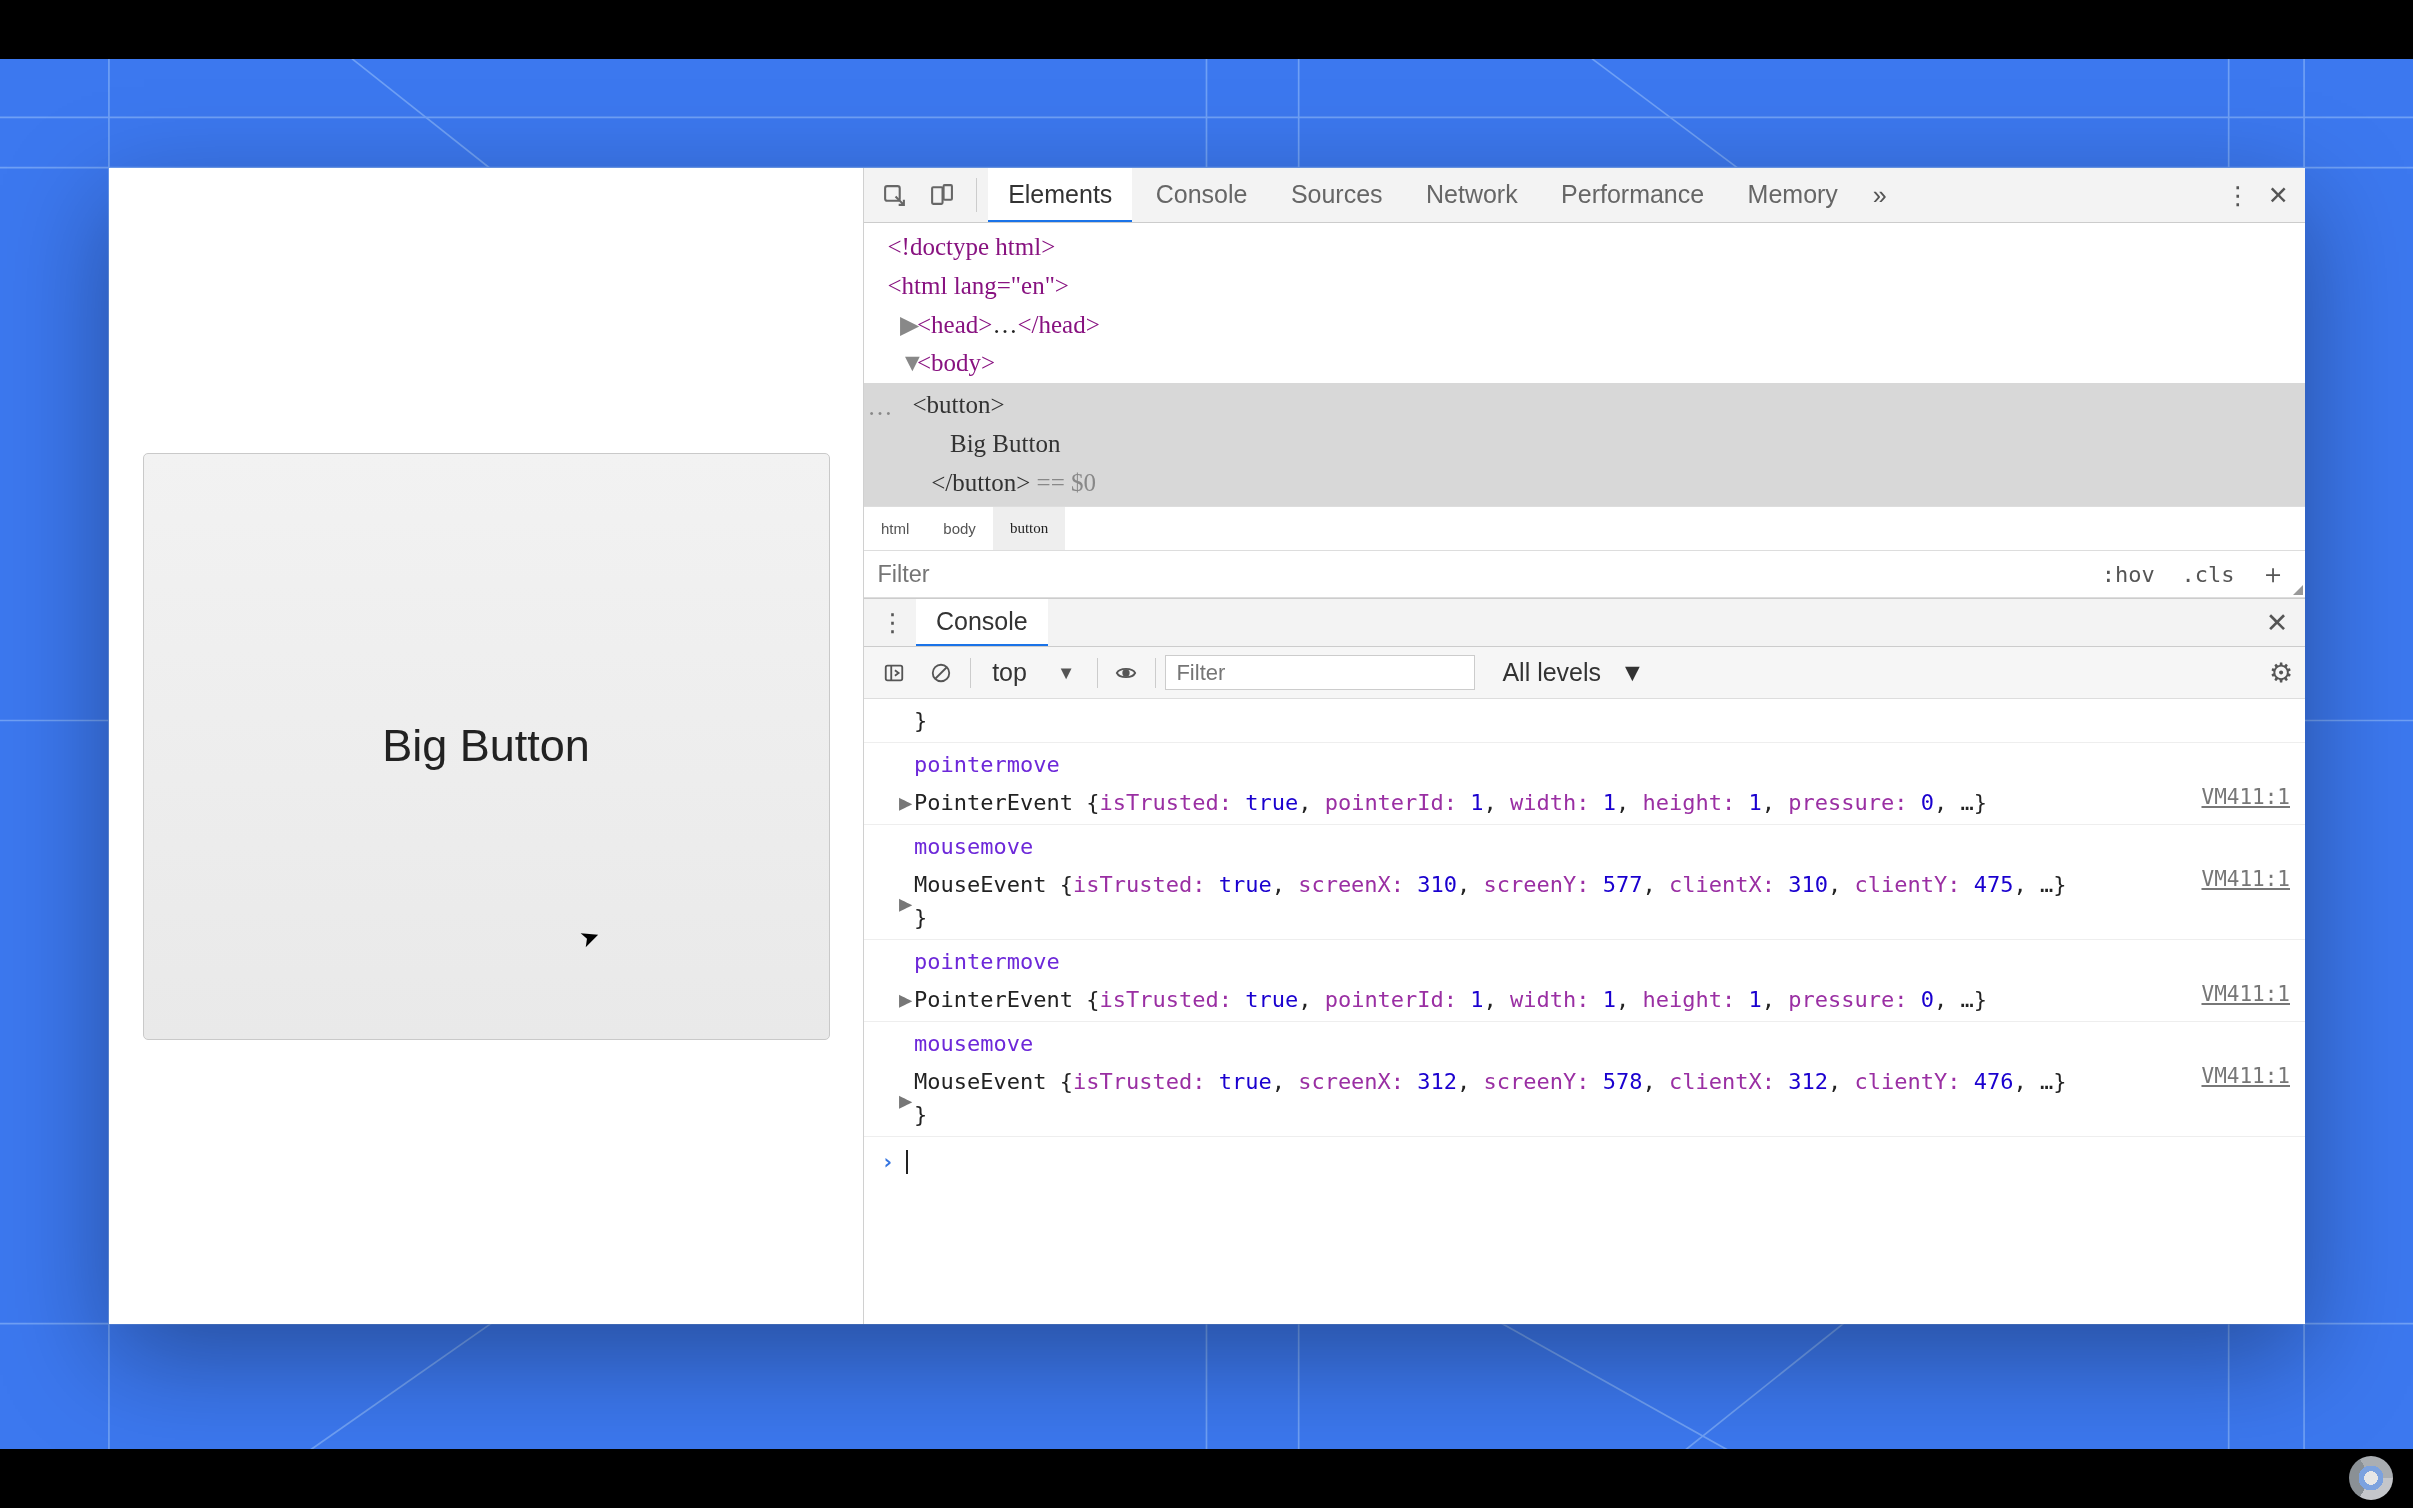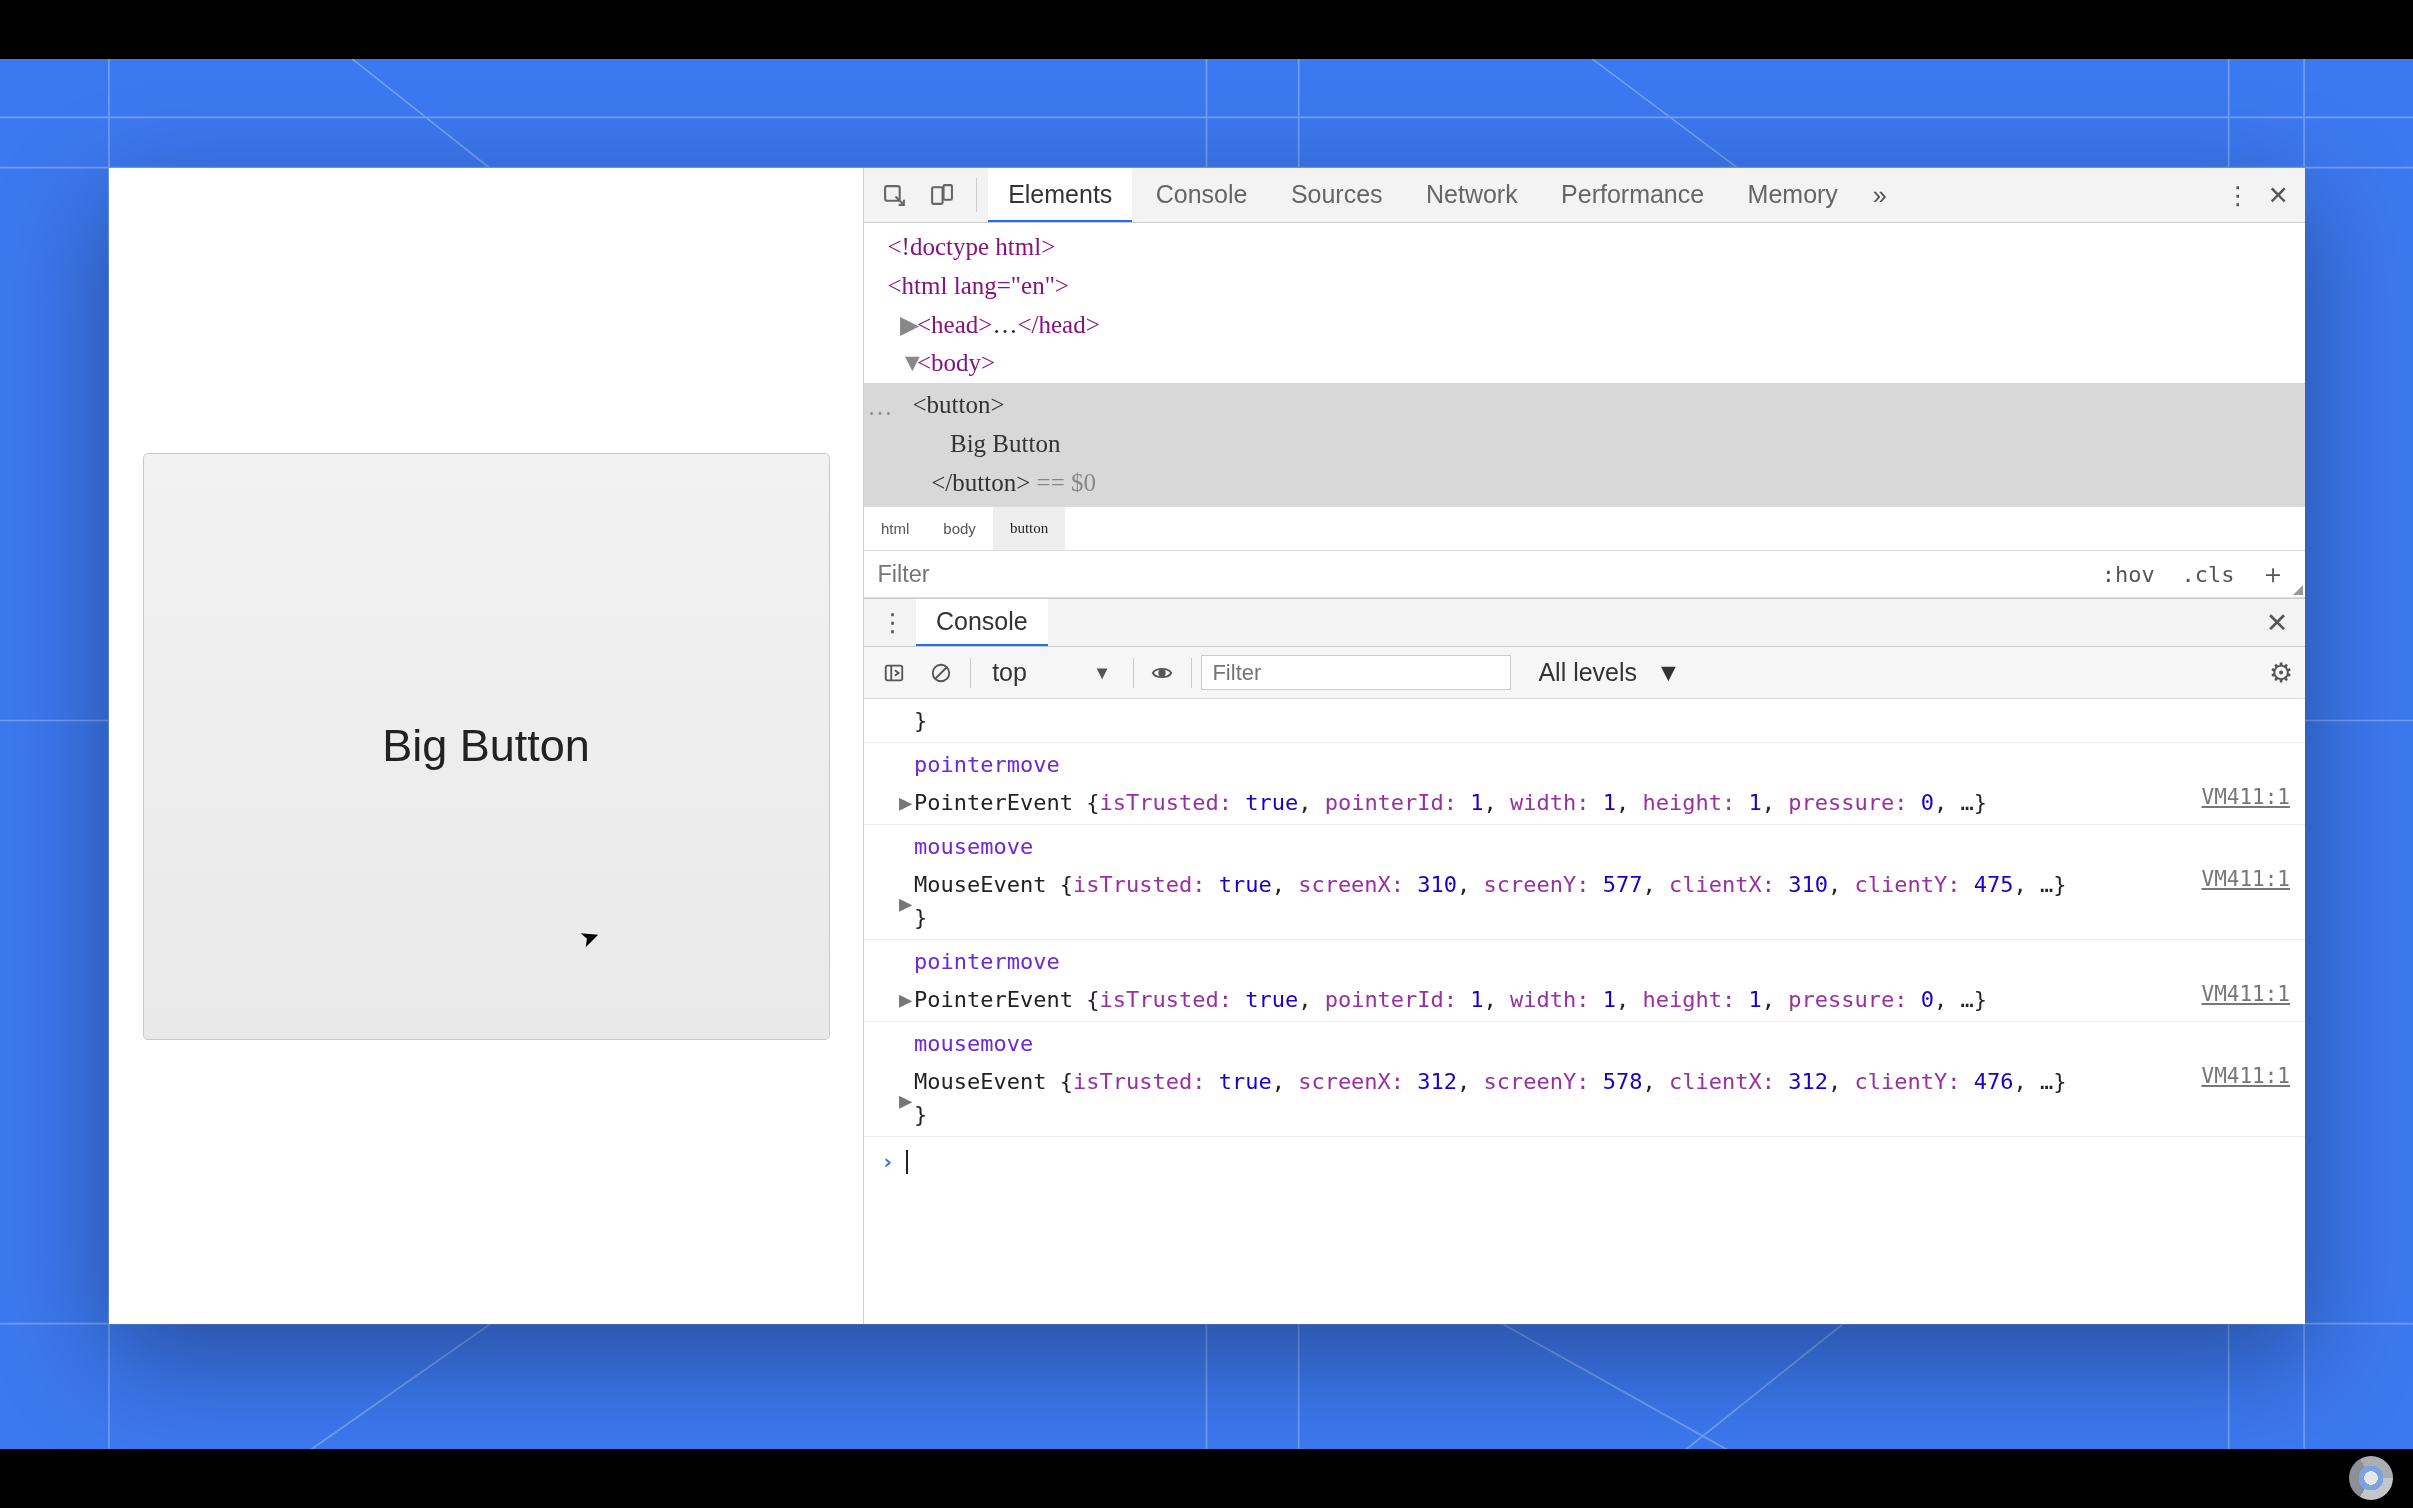--- a/index.html
+++ b/index.html
@@ -245,21 +245,21 @@
     padding: 0 11.7px;
     gap: 10px;
   }
   .ct-btn {
     width:37px;height:37px;display:flex;align-items:center;justify-content:center;
     color:#555; cursor:pointer;
   }
   .ct-btn svg { width:22px;height:22px; stroke:#555; fill:none; stroke-width:2;}
   .ct-sep { width:0.8px; height:30px; background:#ccc; }
   .context-select {
-    display:flex;align-items:center; gap:66px;
+    display:flex;align-items:center; gap:30px;
     padding: 3.4px 11.7px;
     color:#333;
     cursor:pointer;
   }
   .context-select .caret { color:#555; font-size:18.4px;}
   .console-filter {
     flex: 0 0 302px;
     background:#fff; border:0.8px solid #ccc;
     height:35px; padding:0 10px;
     font-size:22px; color:#888;

